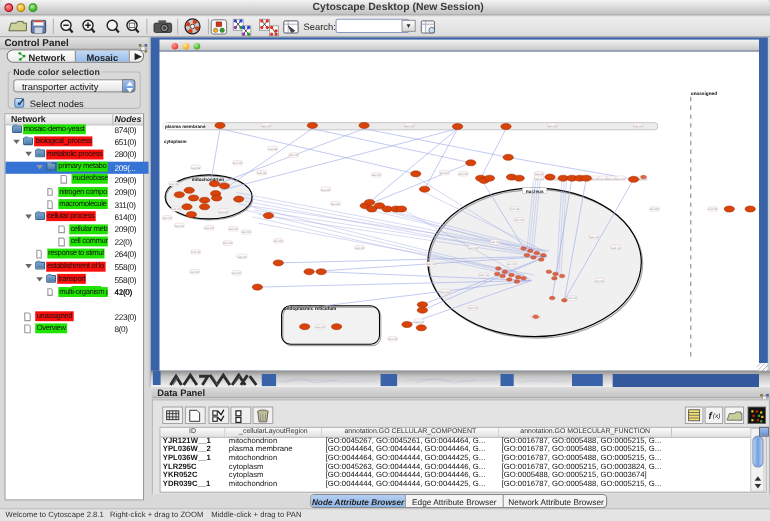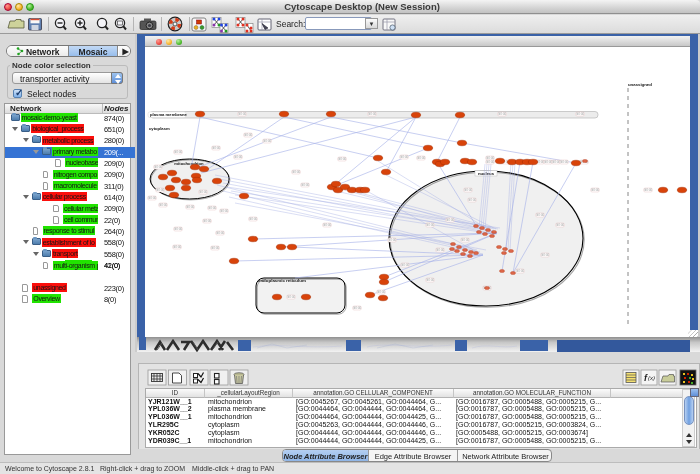--- a/index.html
+++ b/index.html
@@ -148,20 +148,30 @@
 </svg></div>
     <div class="tsep abs" style="left:48px"></div>
     <div class="tsep abs" style="left:133px"></div>
     <div class="tsep abs" style="left:161px"></div>
     <div class="tsep abs" style="left:189px"></div>
     <div id="searchlbl" class="abs">Search:</div>
     <div id="searchbox" class="abs"></div>
     <div id="searcharrow" class="abs">▼</div>
   </div>
 
+  <div id="cp-head" class="abs">
+      <div class="t abs">Control Panel</div>
+      <div class="abs" style="left:126px;top:1px"><svg width="8" height="8" viewBox="0 0 8 8">
+          <rect x="0" y="0" width="2.5" height="2.5" fill="#8a7840"></rect>
+          <rect x="5.5" y="0" width="2.5" height="2.5" fill="#46689c"></rect>
+          <rect x="0" y="5.5" width="2.5" height="2.5" fill="#46689c"></rect>
+          <rect x="5.5" y="5.5" width="2.5" height="2.5" fill="#8a7840"></rect>
+          <rect x="2" y="2" width="4" height="4" fill="#f2f2f2" stroke="#888" stroke-width="0.7"></rect>
+        </svg></div>
+    </div>
   <div id="cp-tabs" class="abs">
     <div id="seg-net" class="seg abs"><svg width="8" height="9" viewBox="0 0 8 9" style="vertical-align:-1px">
           <circle cx="2" cy="1.5" r="1.3" fill="#2a2"></circle>
           <circle cx="6" cy="4" r="1.3" fill="#2a2"></circle>
           <circle cx="2.5" cy="7" r="1.3" fill="#2a2"></circle>
           <path d="M2 2 L6 4 L2.5 7" stroke="#282" stroke-width="0.7" fill="none"></path>
         </svg> Network</div>
     <div id="seg-mos" class="seg abs">Mosaic</div>
     <div id="seg-arr" class="seg abs">▶</div>
   </div>
@@ -555,20 +565,30 @@
 <path d="M20 13 L25 6 M56 5 L61 13 M76 12 L81 5" stroke="#555" stroke-width="1" fill="none"></path>
 <rect x="101" y="3" width="13" height="11" fill="#3a62a8"></rect>
 <rect x="209" y="3" width="15" height="11" fill="#3a62a8"></rect>
 <rect x="318" y="3" width="12" height="11" fill="#3a62a8"></rect>
 <rect x="383" y="3" width="28" height="11" fill="#3a62a8"></rect>
 <rect x="420" y="3" width="133" height="12" fill="#33589c"></rect>
 <path d="M116 10 C140 6 170 12 205 9 M230 10 C250 5 280 12 315 8 M335 11 C350 6 365 12 380 9" stroke="#aab4dd" stroke-width="0.5" fill="none" opacity="0.55"></path>
 <path d="M120 11 L135 7 L150 11 L170 8 M240 11 L258 7 L276 11 L296 8" stroke="#99a8d0" stroke-width="0.5" fill="none" opacity="0.55"></path>
 </svg></div>
 
+  <div id="dp-head" class="abs">
+      <div class="t abs">Data Panel</div>
+      <div class="abs" style="left:553px;top:1px"><svg width="8" height="8" viewBox="0 0 8 8">
+          <rect x="0" y="0" width="2.5" height="2.5" fill="#8a7840"></rect>
+          <rect x="5.5" y="0" width="2.5" height="2.5" fill="#46689c"></rect>
+          <rect x="0" y="5.5" width="2.5" height="2.5" fill="#46689c"></rect>
+          <rect x="5.5" y="5.5" width="2.5" height="2.5" fill="#8a7840"></rect>
+          <rect x="2" y="2" width="4" height="4" fill="#f2f2f2" stroke="#888" stroke-width="0.7"></rect>
+        </svg></div>
+    </div>
   <div id="dp-body" class="abs">
       <div class="abs" style="left:0;top:0"><svg width="562" height="24" viewBox="0 0 562 24">
 <rect x="9" y="6" width="18" height="15" fill="#f0f0f0" stroke="#999" stroke-width="0.8"></rect>
 <rect x="29.5" y="6" width="18" height="15" fill="#f0f0f0" stroke="#999" stroke-width="0.8"></rect>
 <rect x="51" y="6" width="18" height="15" fill="#f0f0f0" stroke="#999" stroke-width="0.8"></rect>
 <rect x="71" y="6" width="18" height="15" fill="#f0f0f0" stroke="#999" stroke-width="0.8"></rect>
 <rect x="91" y="6" width="18" height="15" fill="#f0f0f0" stroke="#999" stroke-width="0.8"></rect>
 <rect x="12.5" y="9.5" width="11" height="8" fill="#e8e8e8" stroke="#333" stroke-width="0.9"></rect>
 <path d="M12.5 12 L23.5 12 M12.5 15 L23.5 15 M15 9.5 L15 17.5 M18 9.5 L18 17.5 M21 9.5 L21 17.5" stroke="#333" stroke-width="0.8"></path>
 <path d="M33.5 9 L40 9 L42.5 11.5 L42.5 19 L33.5 19 Z" fill="#fff" stroke="#333" stroke-width="0.9"></path>

